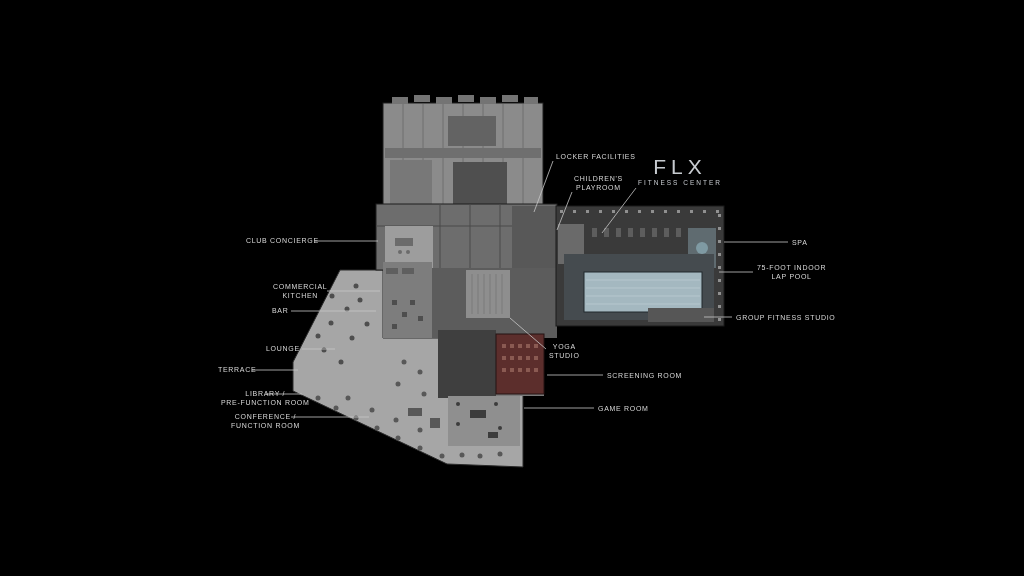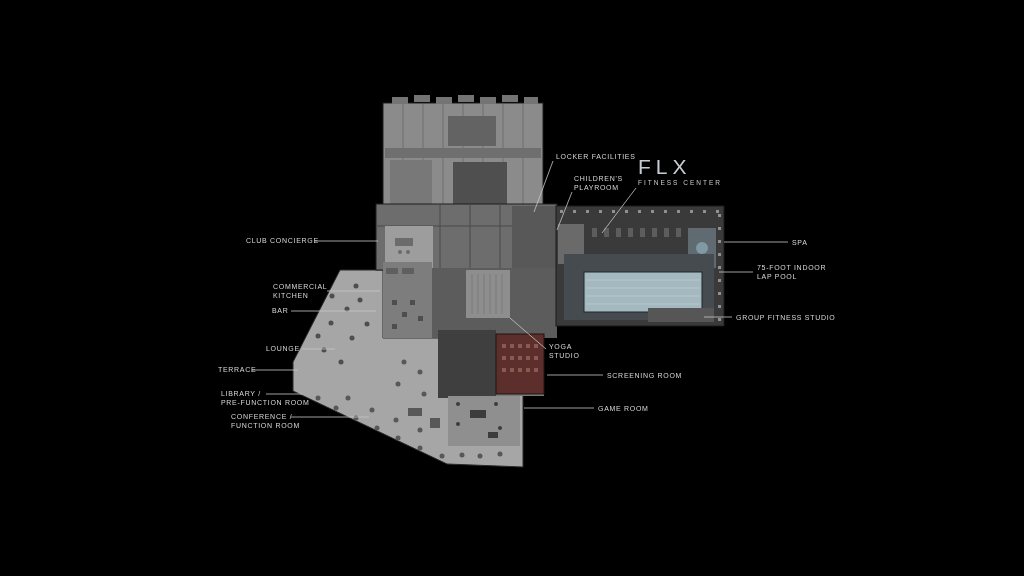--- a/index.html
+++ b/index.html
@@ -9,20 +9,21 @@
     width: 1024px;
     height: 576px;
     overflow: hidden;
     font-family: "Liberation Sans", sans-serif;
   }
   .stage {
     position: relative;
     width: 1024px;
     height: 556px;
     background: #000000;
+    text-align: center;
   }
   .stage svg { position: absolute; left: 0; top: 0; }
   .lbl {
     position: absolute;
     font-size: 7px;
     letter-spacing: 0.7px;
     color: #d9d9d9;
     line-height: 9px;
     white-space: nowrap;
     text-transform: uppercase;

